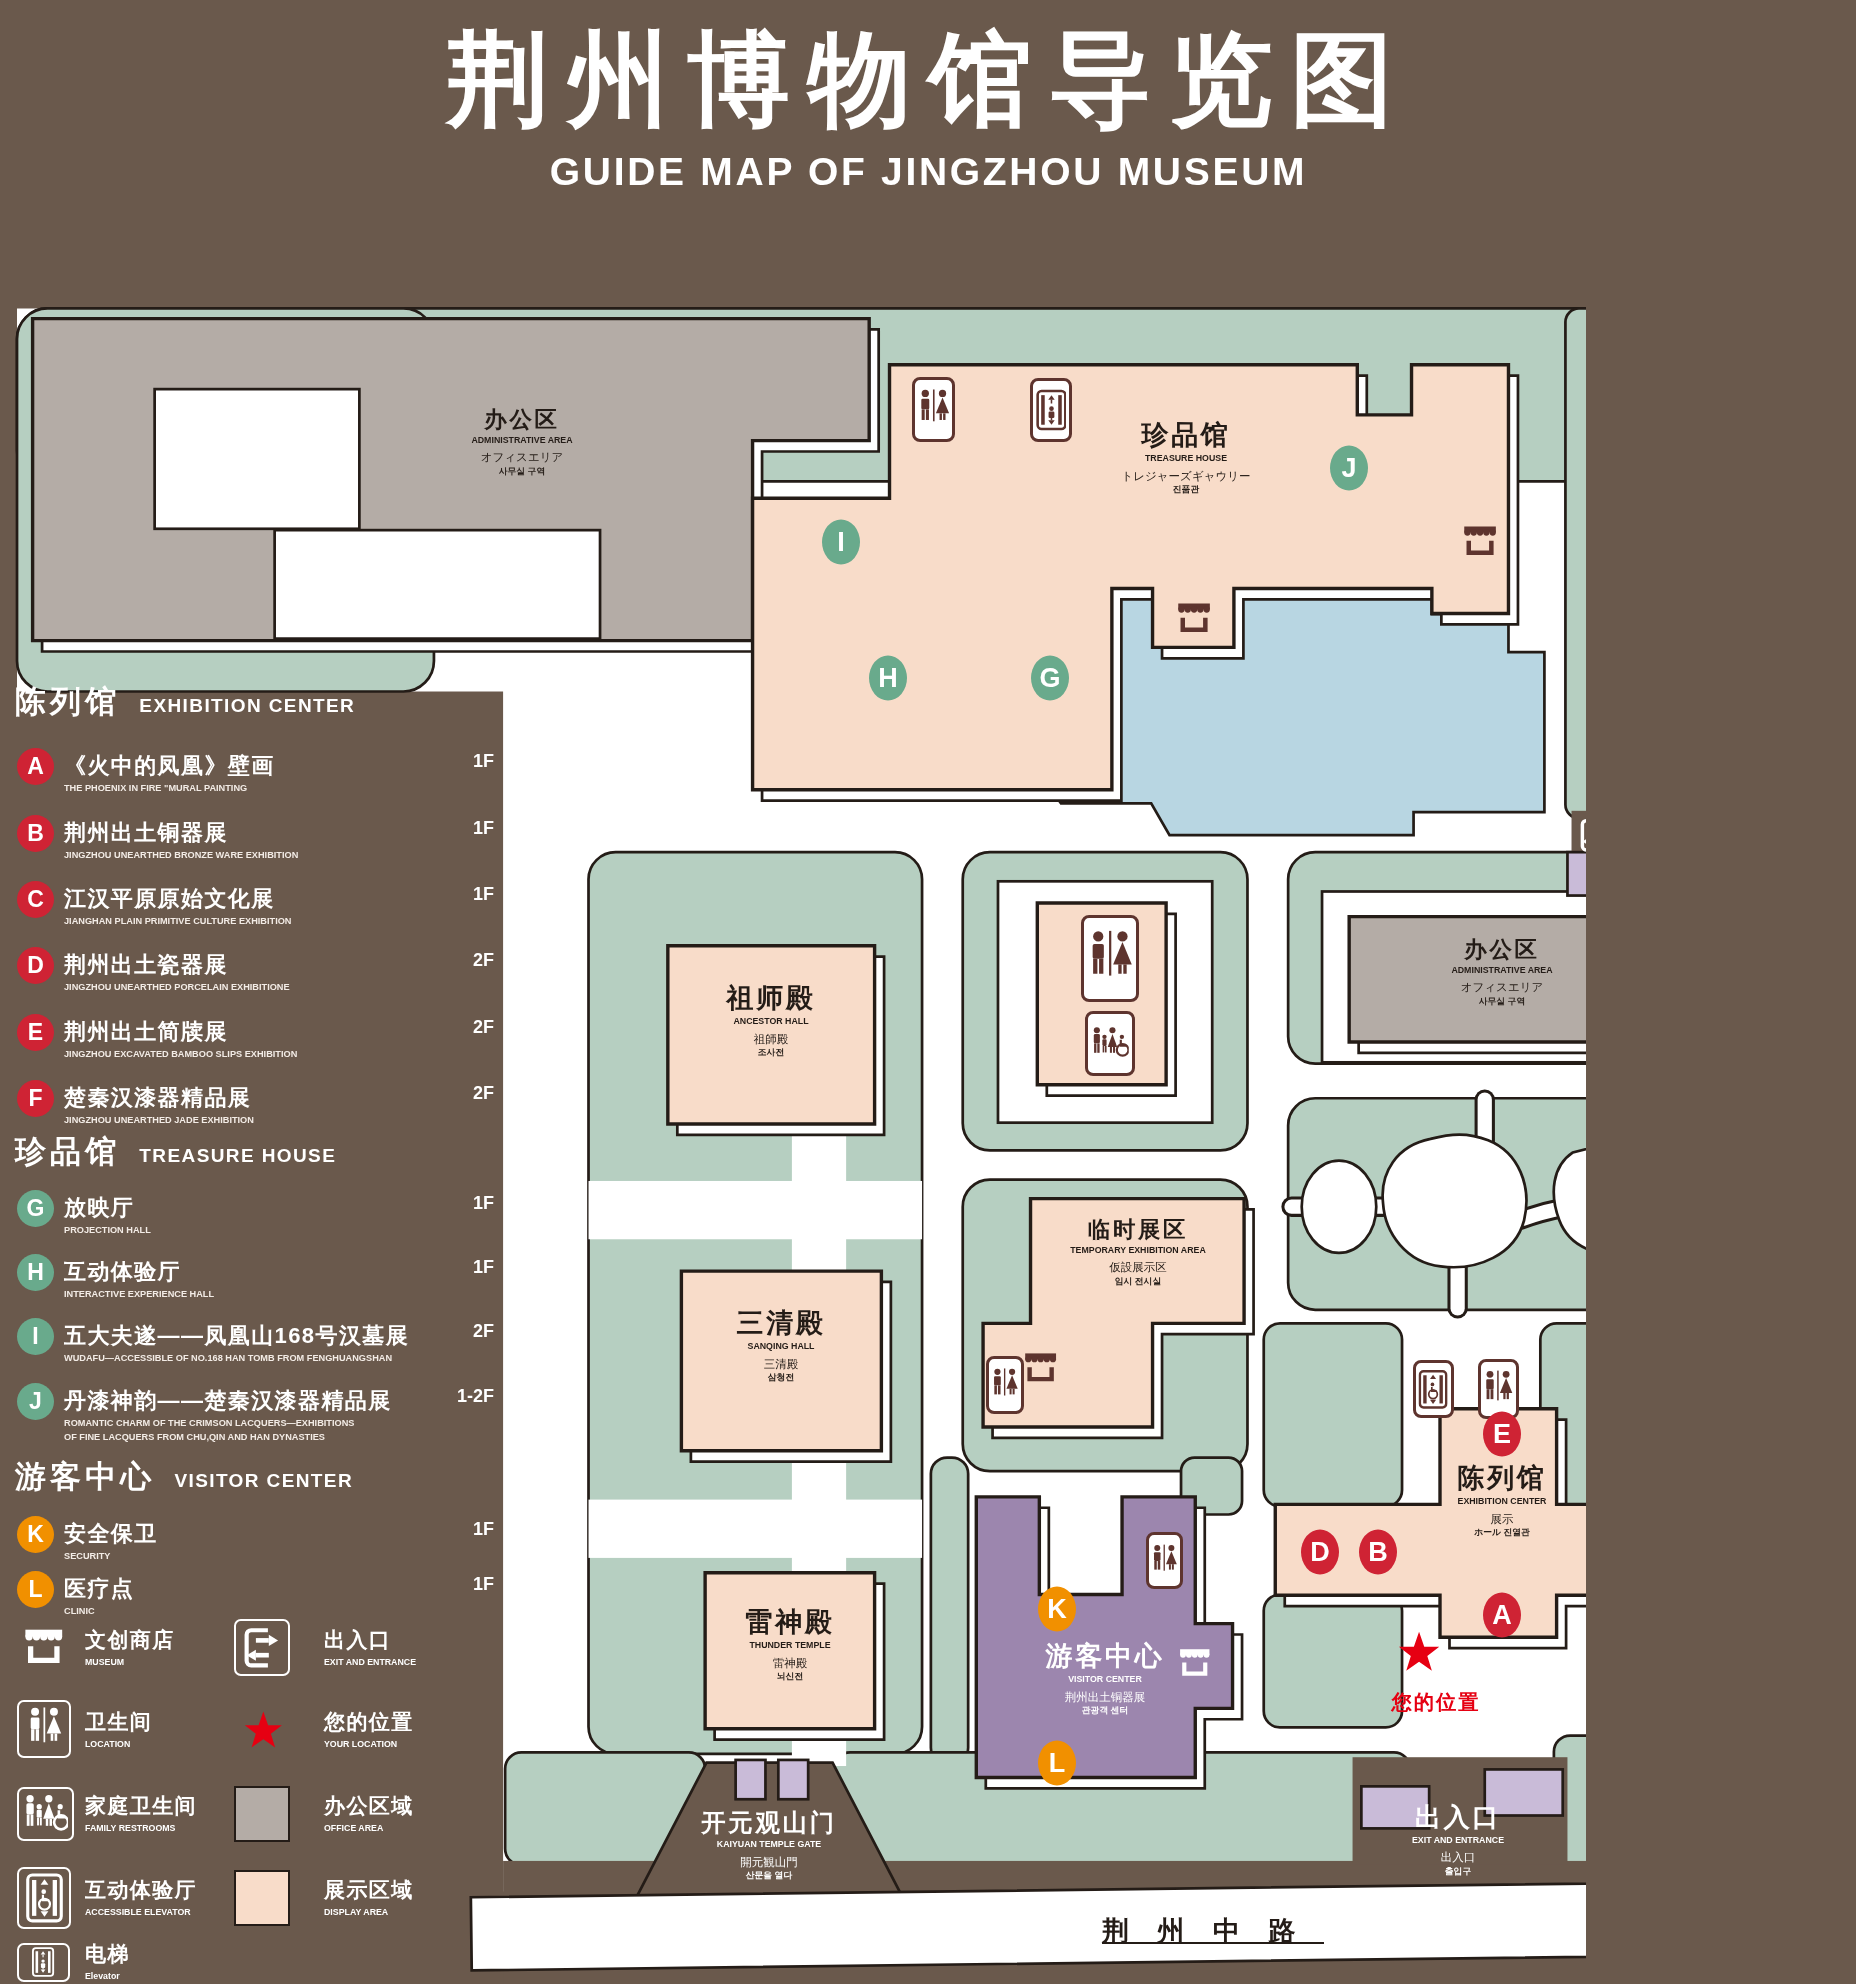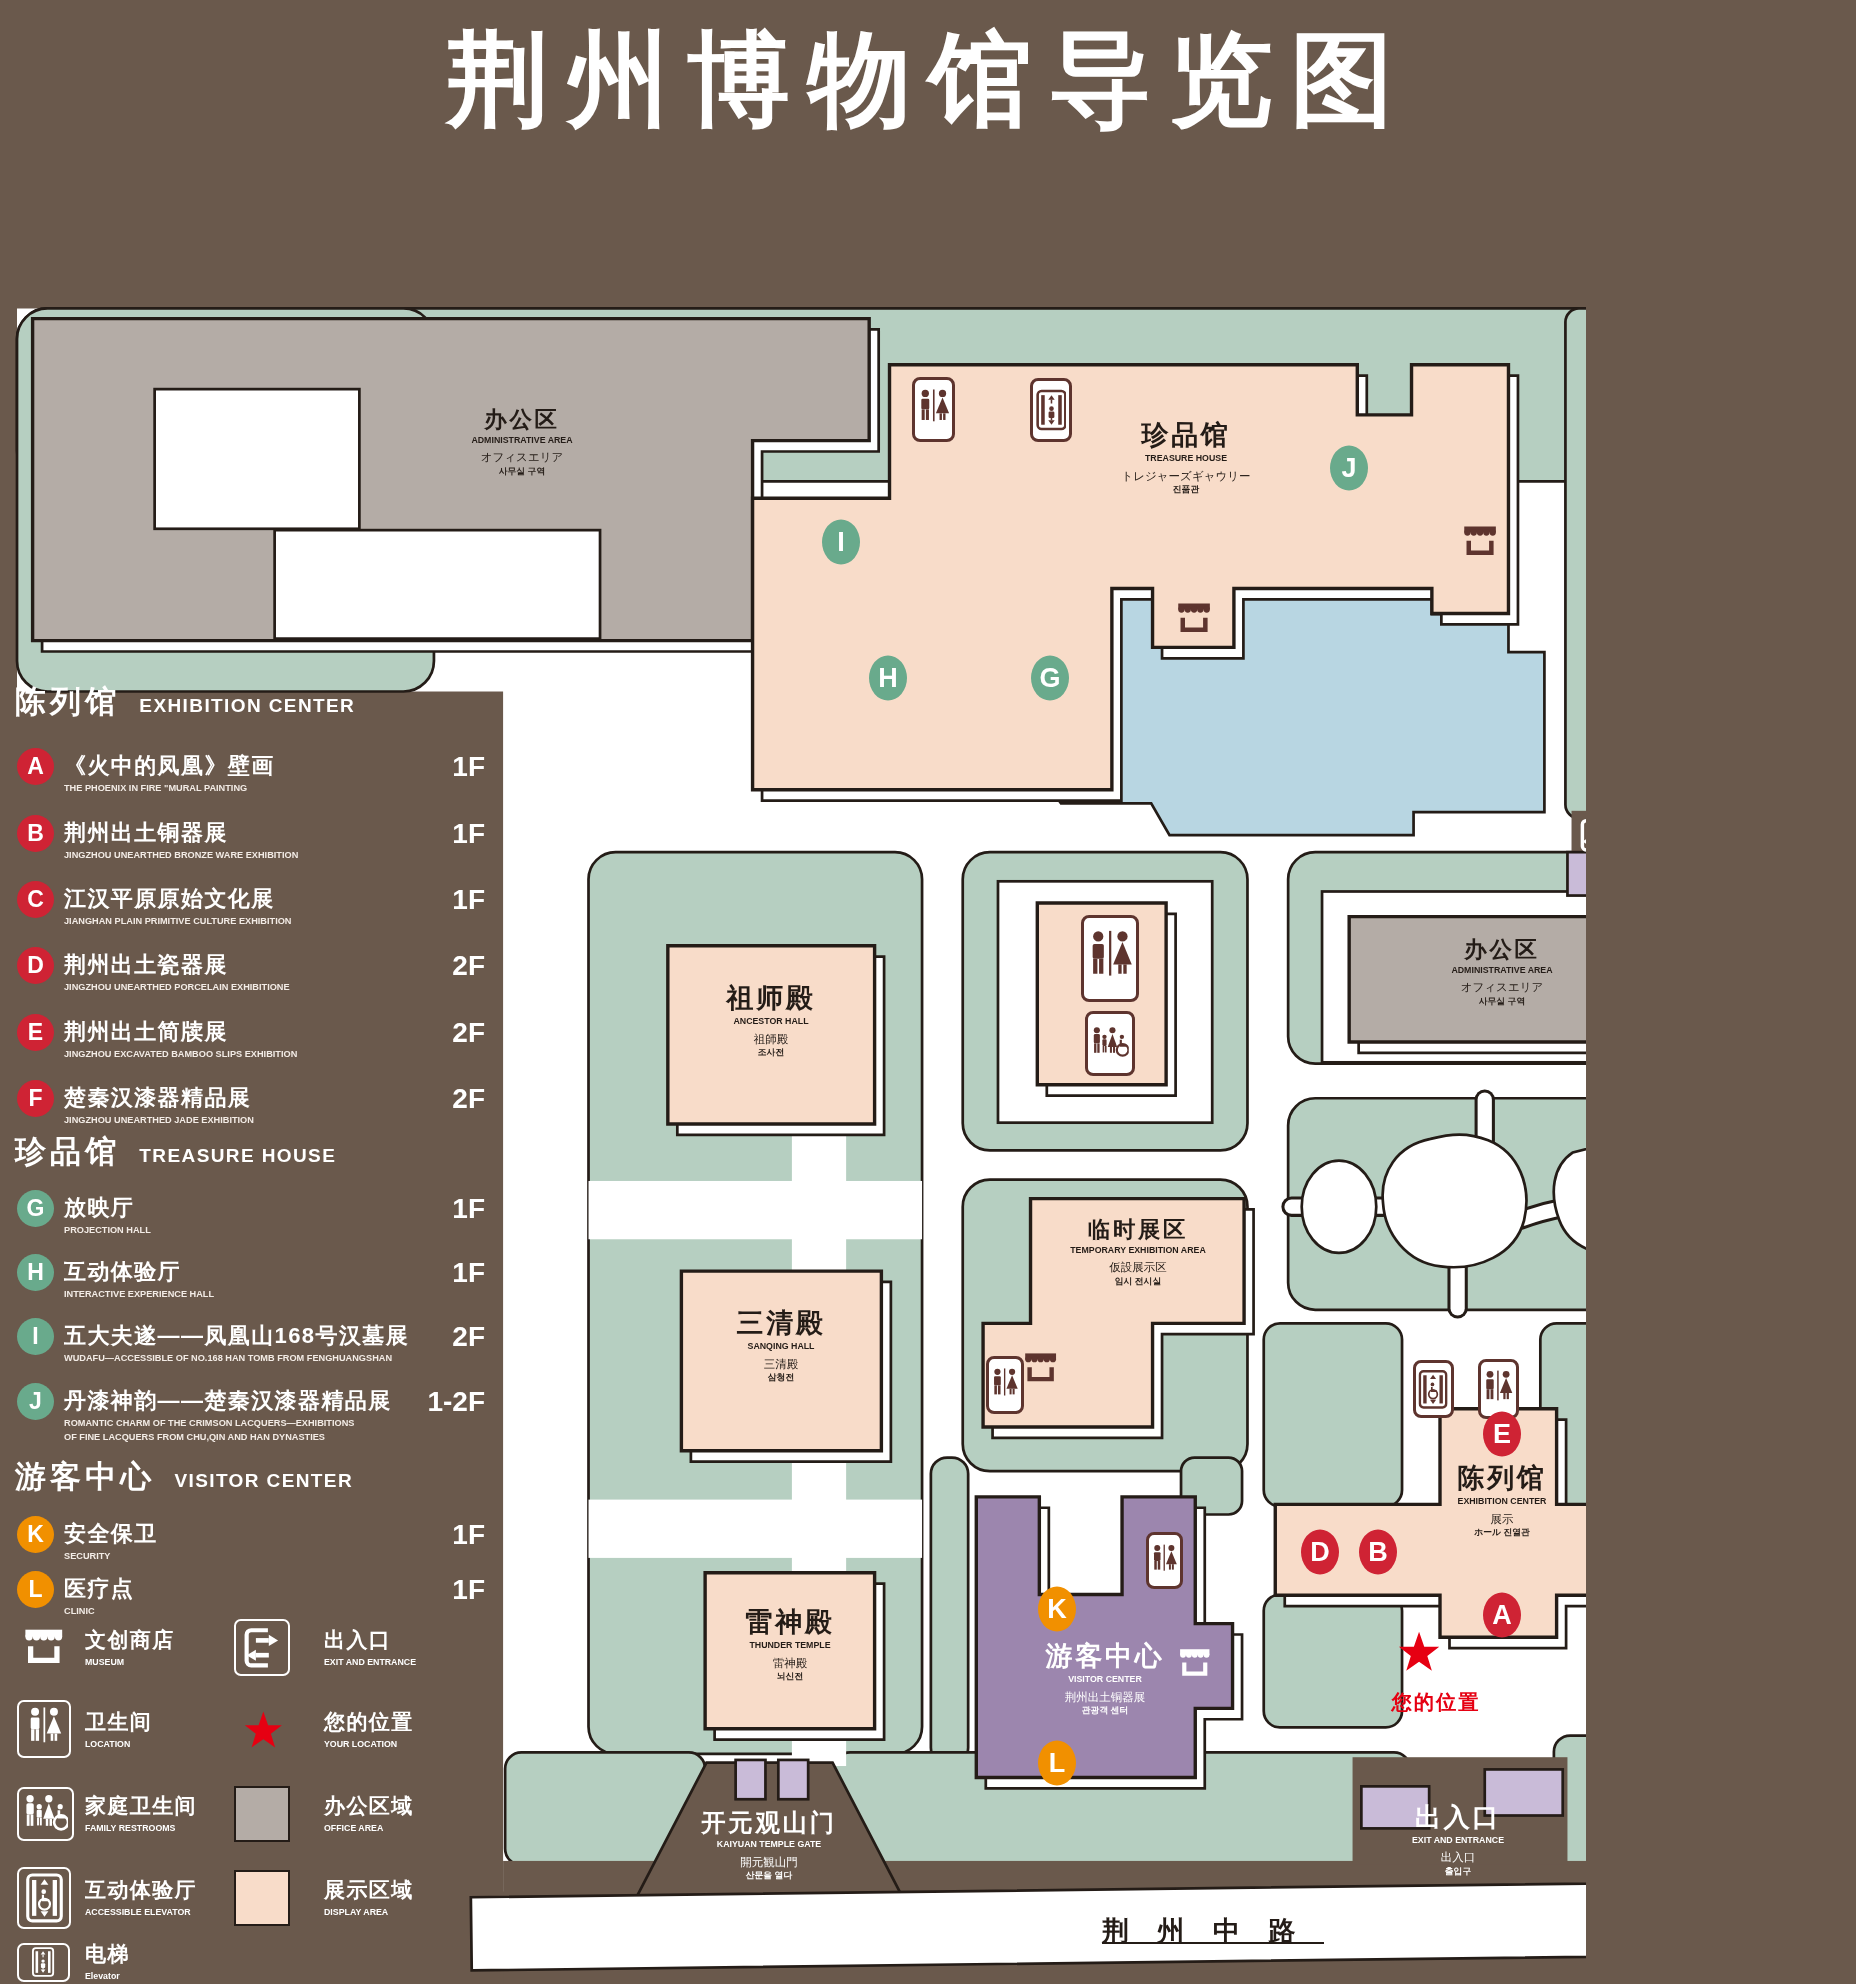--- a/index.html
+++ b/index.html
@@ -50,21 +50,21 @@
   .ic{width:86%;height:86%;}
   
   .lhead{position:absolute;left:15px;color:#fff;white-space:nowrap;}
   .lhead .h-cn{font-size:31px;font-weight:bold;letter-spacing:4.1px;}
   .lhead .h-en{font-size:19px;font-weight:bold;margin-left:19px;letter-spacing:1.4px;}
   .lrow{position:absolute;left:17px;width:485px;height:62px;color:#fff;}
   .lcirc{position:absolute;left:0;top:-2.7px;width:37px;height:37px;border-radius:50%;color:#fff;
          display:flex;align-items:center;justify-content:center;font-size:23px;font-weight:bold;}
   .lcn{position:absolute;left:47px;top:0;font-size:22px;font-weight:bold;letter-spacing:1.4px;white-space:nowrap;}
   .lsub{position:absolute;left:47px;top:30px;font-size:9.2px;font-weight:bold;color:#f3ece6;white-space:pre-line;line-height:1.55;}
-  .lfloor{position:absolute;right:17px;top:0;font-size:28px;font-weight:bold;text-align:center;}
+  .lfloor{position:absolute;right:8px;top:0;font-size:18px;font-weight:bold;text-align:center;}
   .srow-ic{position:absolute;color:#fff;display:flex;align-items:center;justify-content:center;}
   .srow-tile{border:2.7px solid #fff;border-radius:6.8px;box-sizing:border-box;}
   .srow-lab{position:absolute;color:#fff;white-space:nowrap;}
   .srow-lab .s-cn{font-size:21px;font-weight:bold;letter-spacing:1.4px;}
   .srow-lab .s-en{font-size:8.8px;font-weight:bold;margin-top:2.7px;}
   .swatch{position:absolute;border:2.7px solid #241c17;box-sizing:border-box;}
   .star-red{color:#e60012;}
   .redtext{position:absolute;transform:translateX(-50%);color:#e60012;font-size:20.3px;font-weight:bold;letter-spacing:2px;}
   .roadtext{position:absolute;transform:translateX(-50%);color:#241c17;font-size:27px;font-weight:bold;letter-spacing:28.5px;white-space:nowrap;text-decoration:underline;}
 </style>
@@ -140,20 +140,21 @@
         <rect x="17" y="29.5" width="14" height="5" fill="currentColor"></rect>
         <polygon points="17,26 7,32 17,38" fill="currentColor"></polygon>
       </symbol>
       <symbol id="i-star" viewBox="0 0 48 48">
         <polygon points="24,2 29.9,19 47,19 33.4,29.6 38.6,46.4 24,36.2 9.4,46.4 14.6,29.6 1,19 18.1,19" fill="currentColor"></polygon>
       </symbol>
     </defs>
   </svg>
 
   <div class="title-cn">荆州博物馆导览图</div>
+  <div class="title-en">GUIDE MAP OF JINGZHOU MUSEUM</div>
 
   <svg id="mapsvg" width="1857" height="1985" viewBox="0 0 2739 2928">
     <defs>
       <path id="p-adm1" d="M48,470 H1282 V650 H1110 V945 H48 Z"></path>
       <path id="p-adm2" d="M1990,1352 h455 v185 h-455 z"></path>
       <path id="p-th" d="M1312,538 H2002 V612 H2082 V538 H2225 V905 H2112 V868 H1820 V955 H1700 V868 H1640 V1165 H1110 V735 H1312 Z"></path>
       <path id="p-hall1" d="M985,1395 h305 v263 h-305 z"></path>
       <path id="p-hall2" d="M1005,1875 h295 v265 h-295 z"></path>
       <path id="p-hall3" d="M1040,2320 h250 v230 h-250 z"></path>
       <path id="p-rr" d="M1530,1332 h190 v268 h-190 z"></path>

